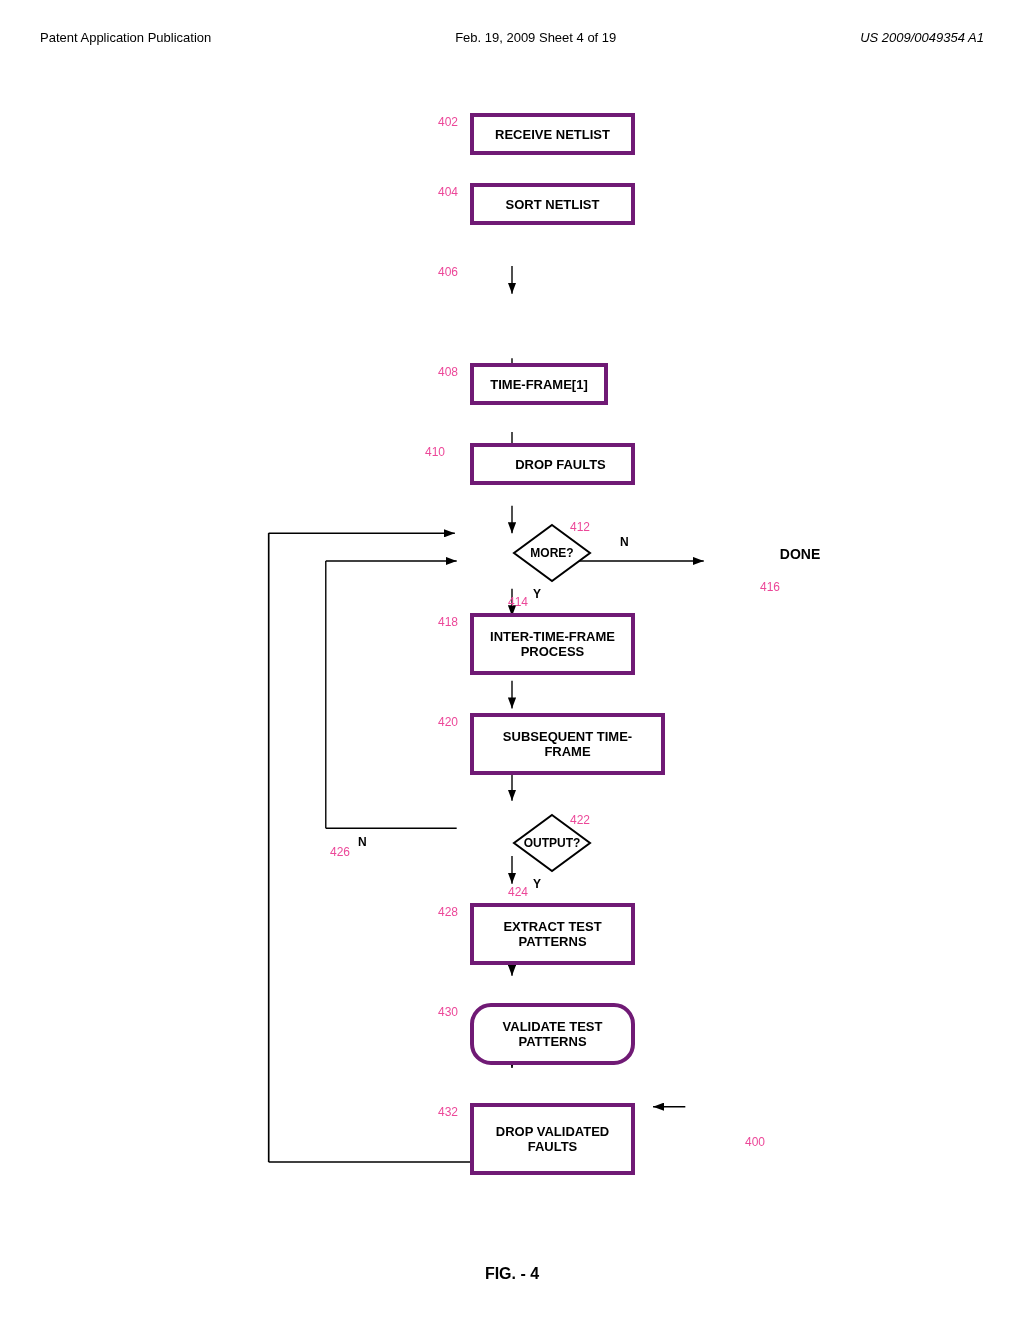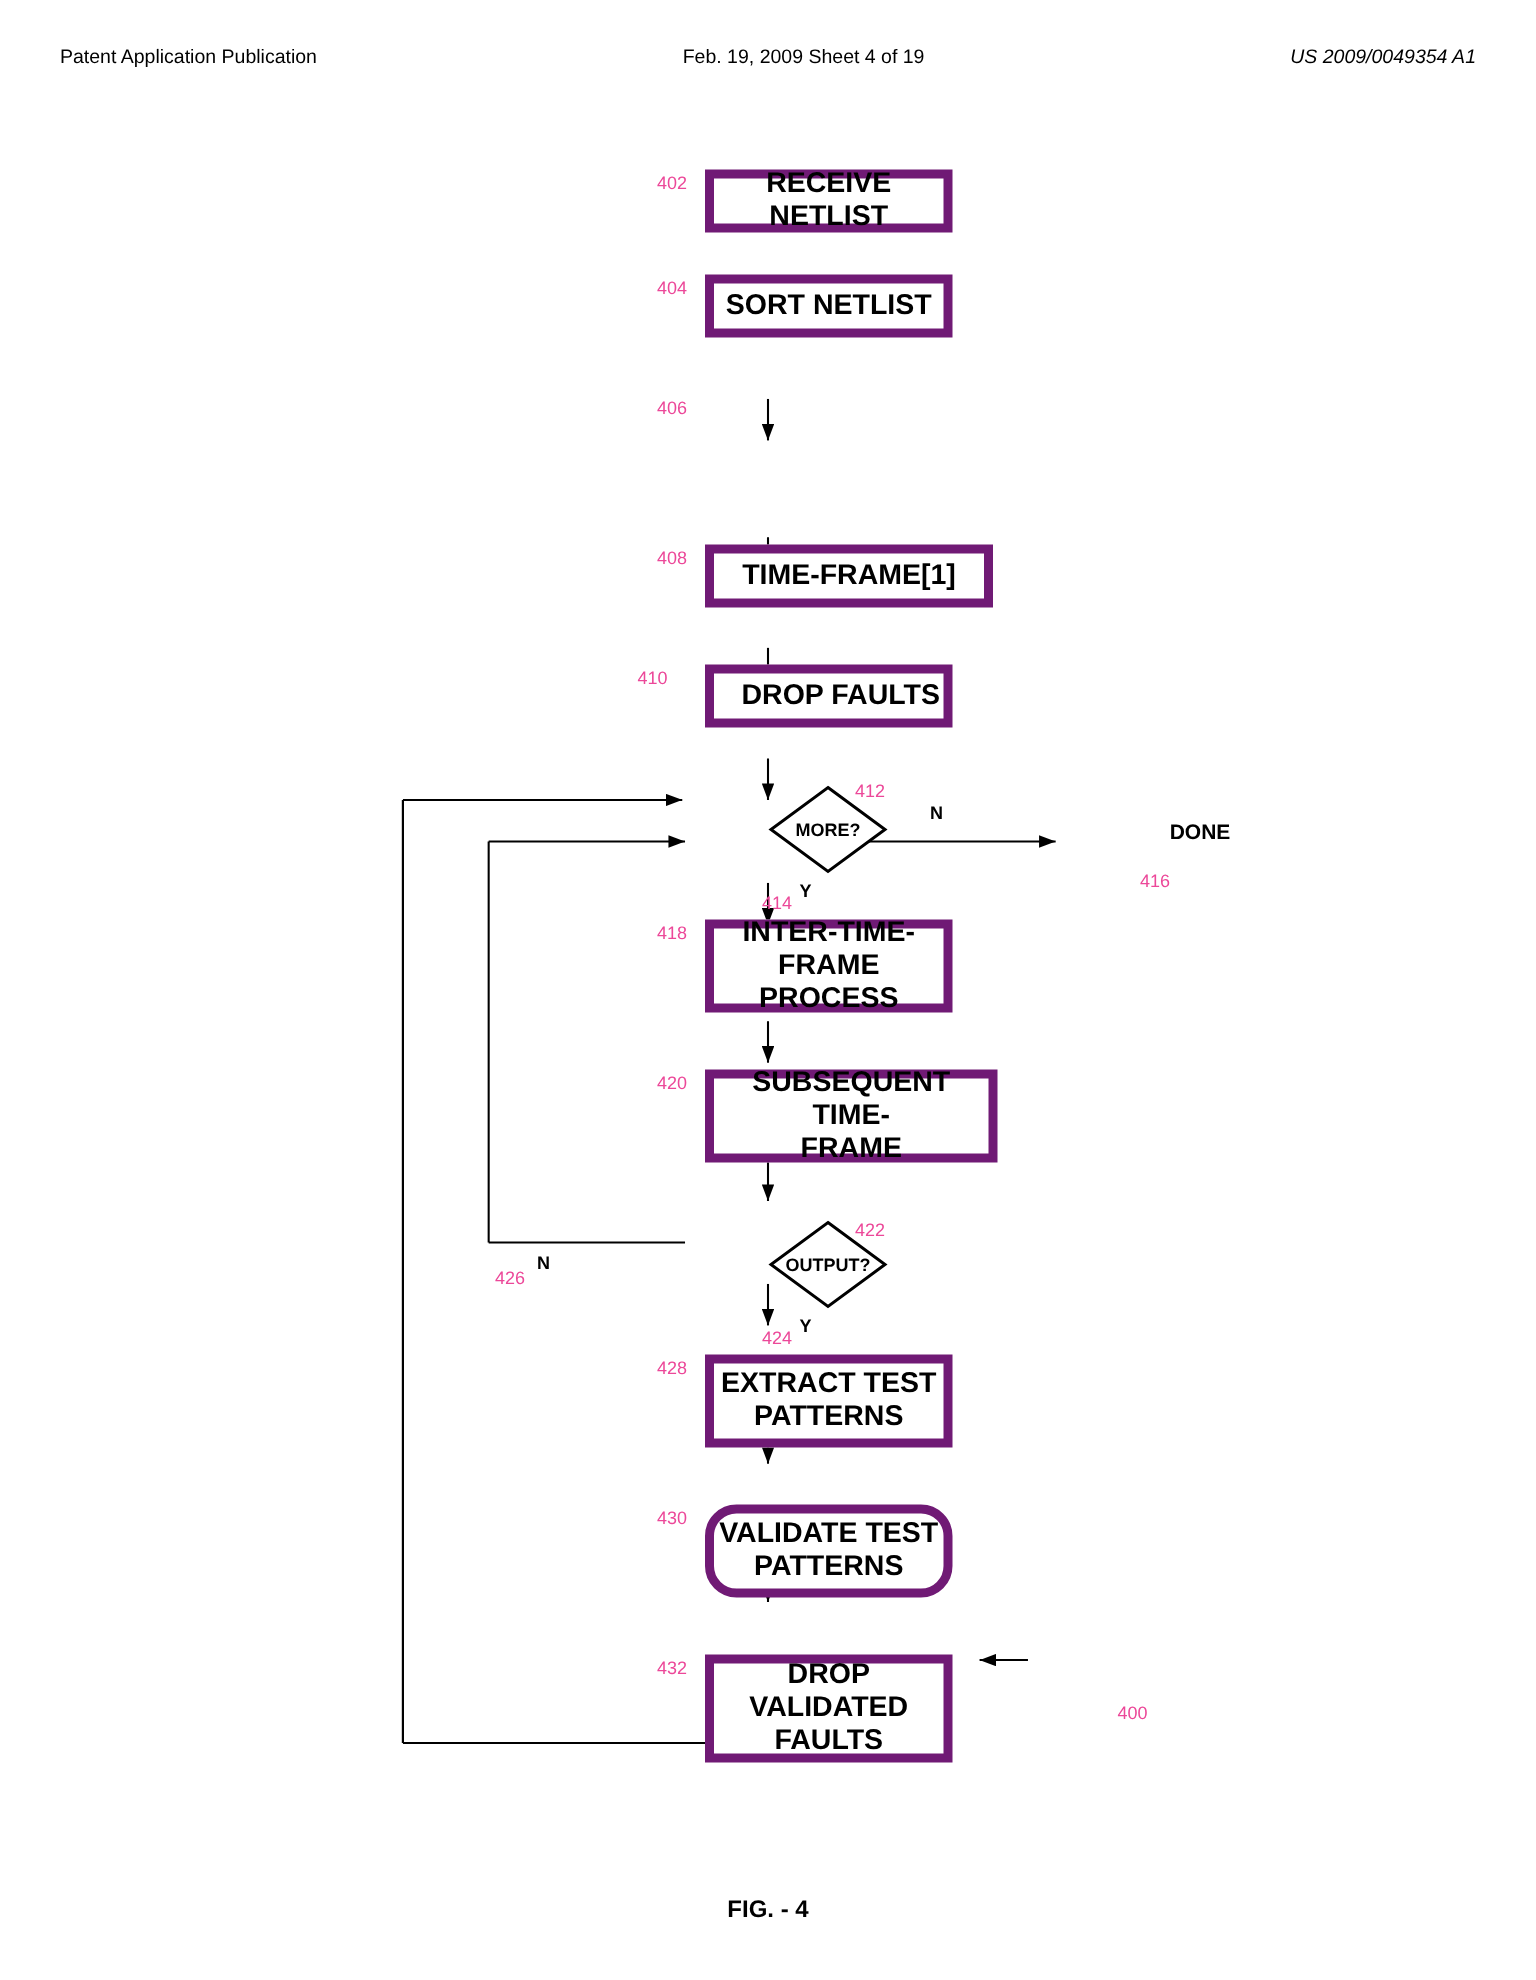--- a/index.html
+++ b/index.html
@@ -28,24 +28,24 @@
       font-size: 13px;
       color: #000;
     }
 
     .header-left { font-size: 13px; }
     .header-center { font-size: 13px; text-align: center; }
     .header-right { font-size: 13px; font-style: italic; }
 
     
     .flow-box {
-      border: 6px solid #701a75;
+      border: 4px solid #701a75;
       background: #fff;
       text-align: center;
-      font-size: 19px;
+      font-size: 13px;
       font-weight: bold;
       display: flex;
       align-items: center;
       justify-content: center;
       position: absolute;
     }
 
     .node-label {
       position: absolute;
       font-size: 12px;
@@ -143,21 +143,21 @@
     </div>
     <span class="node-label" style="left:398px; top:50px;">402</span>
 
     <div class="flow-box" style="left:430px; top:118px; width:165px; height:42px;">
       <span>SORT NETLIST</span>
     </div>
     <span class="node-label" style="left:398px; top:120px;">404</span>
 
     <span class="node-label" style="left:398px; top:200px;">406</span>
 
-    <div class="flow-box" style="left:430px; top:298px; width:192px; height:42px;">
+    <div class="flow-box" style="left:430px; top:298px; width:138px; height:42px;">
       <span>TIME-FRAME[1]</span>
     </div>
     <span class="node-label" style="left:398px; top:300px;">408</span>
 
     <div class="flow-box" style="left:430px; top:378px; width:165px; height:42px;padding-left:16px;">
       <span>DROP FAULTS</span>
     </div>
     <span class="node-label" style="left:385px; top:380px;">410</span>
 
     <div style="position:absolute; left:472px; top:458px; width:80px; height:60px;">

